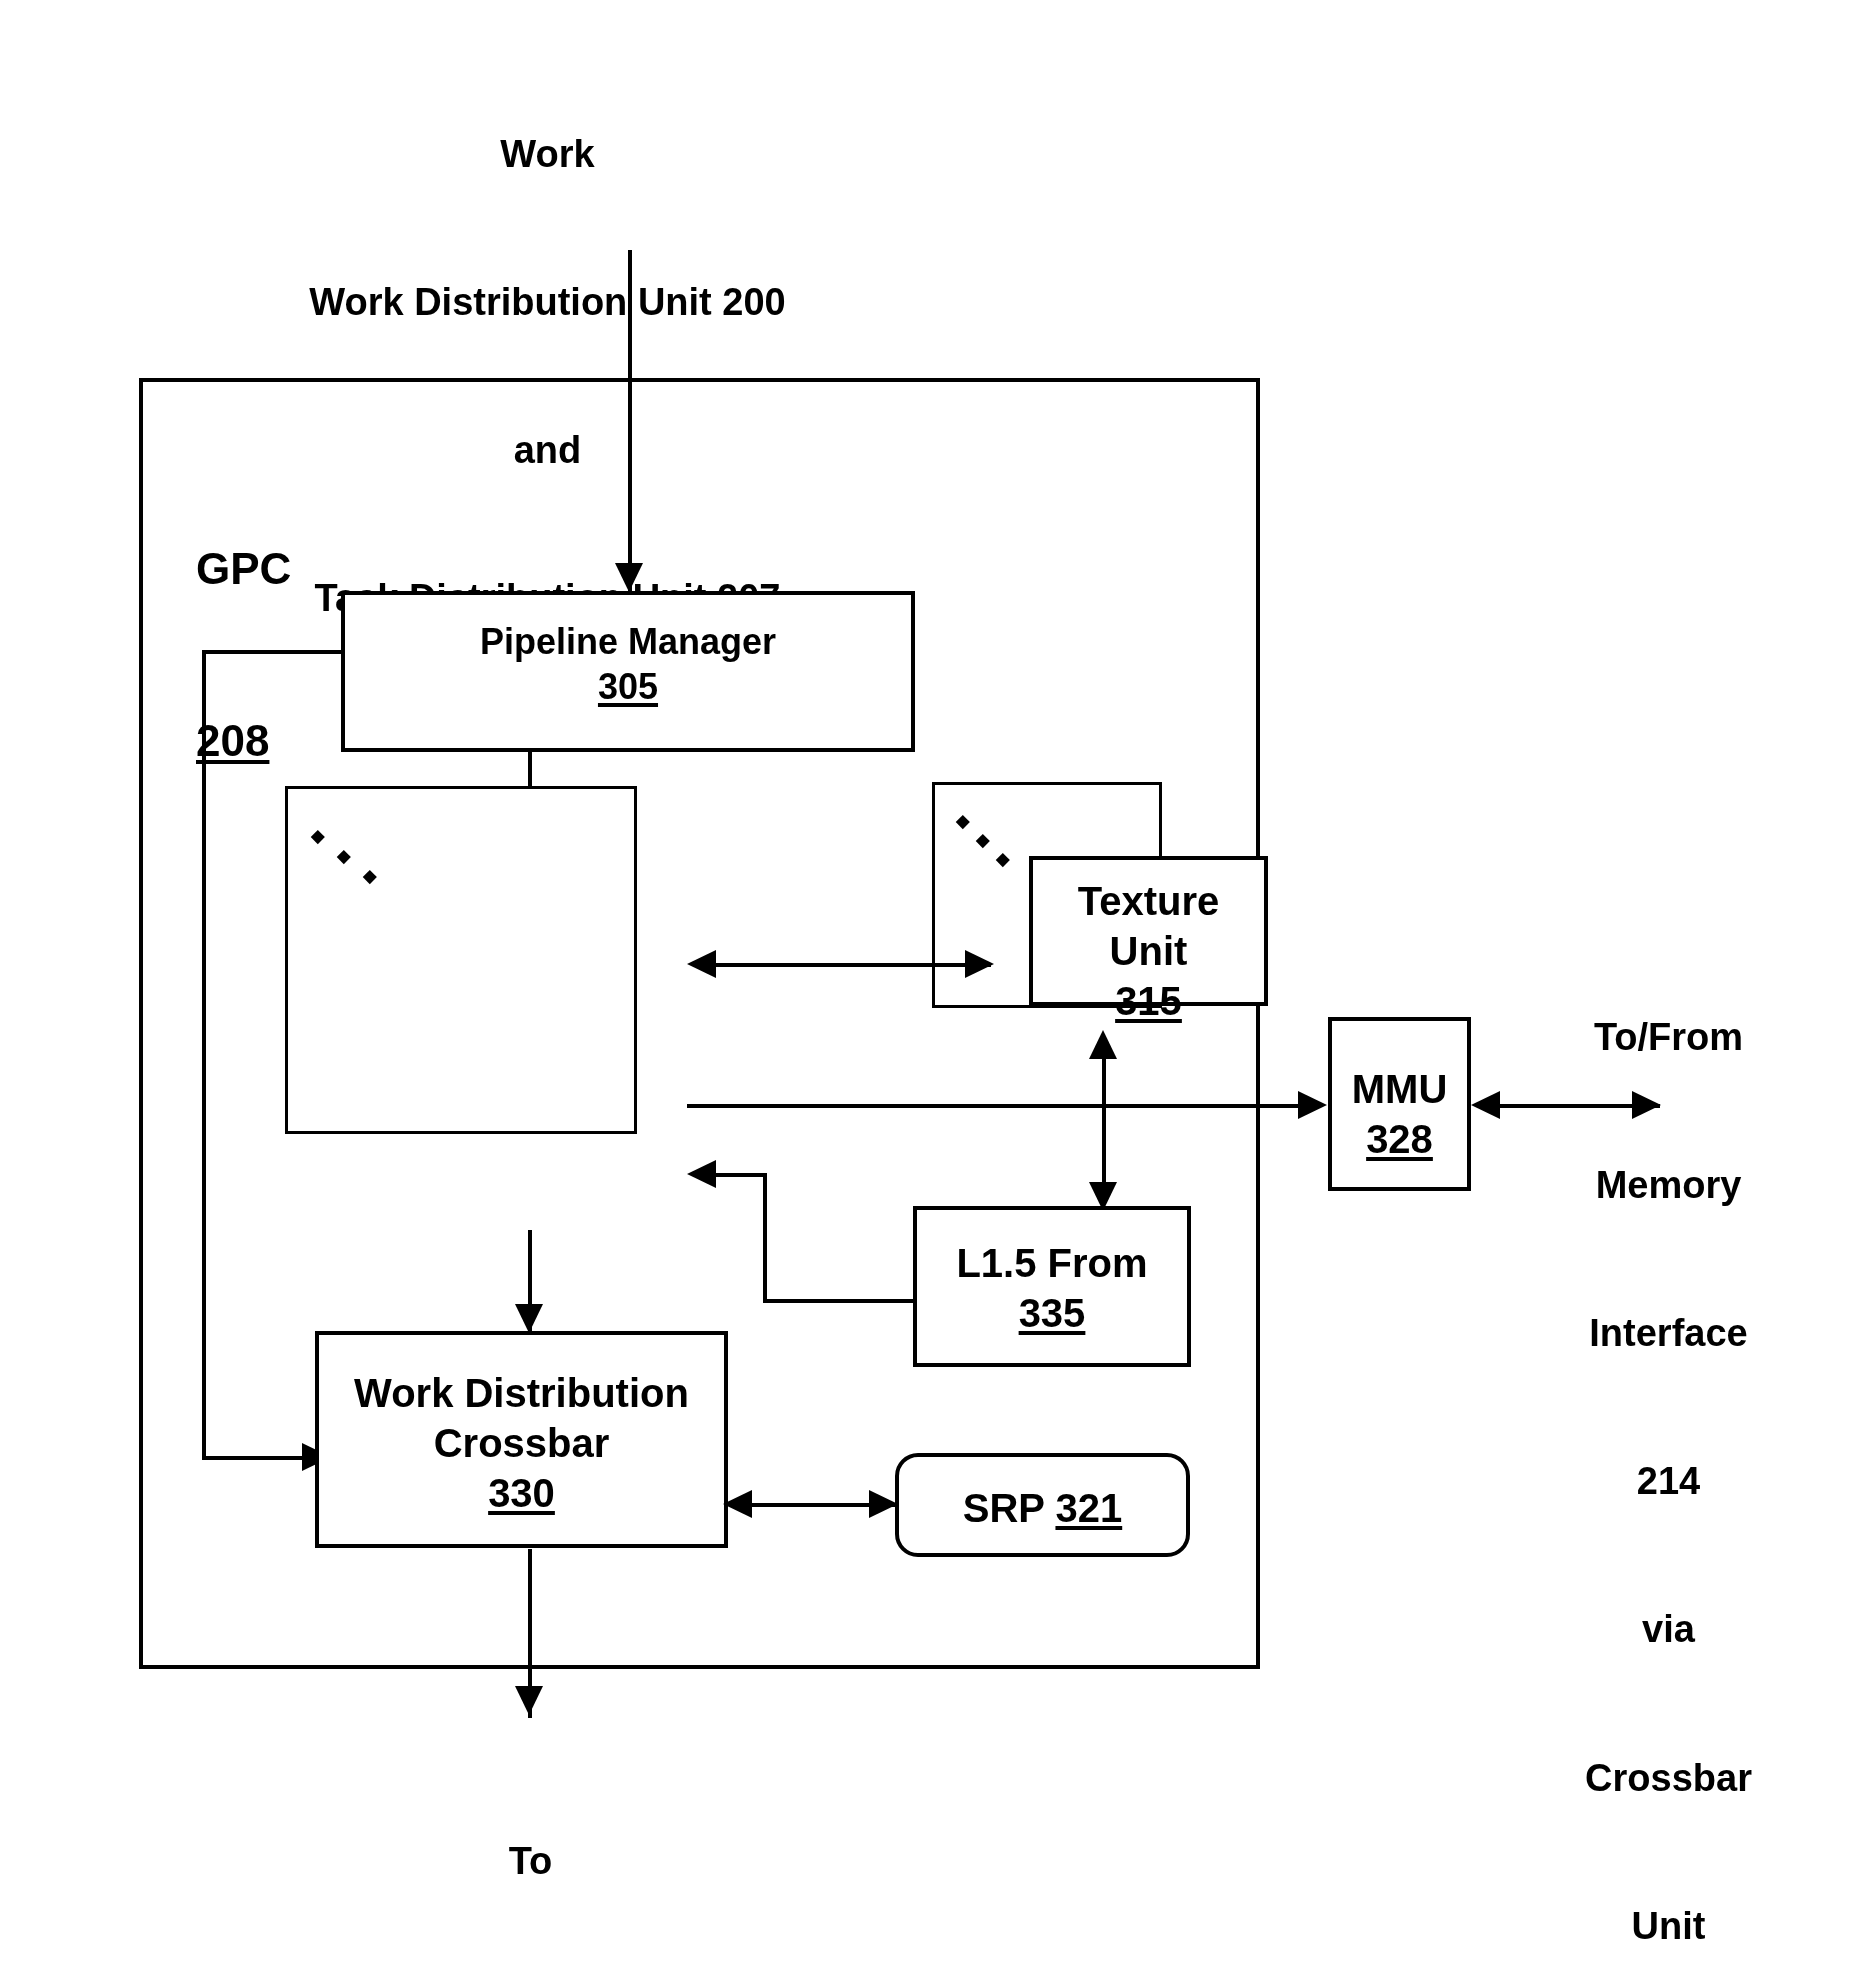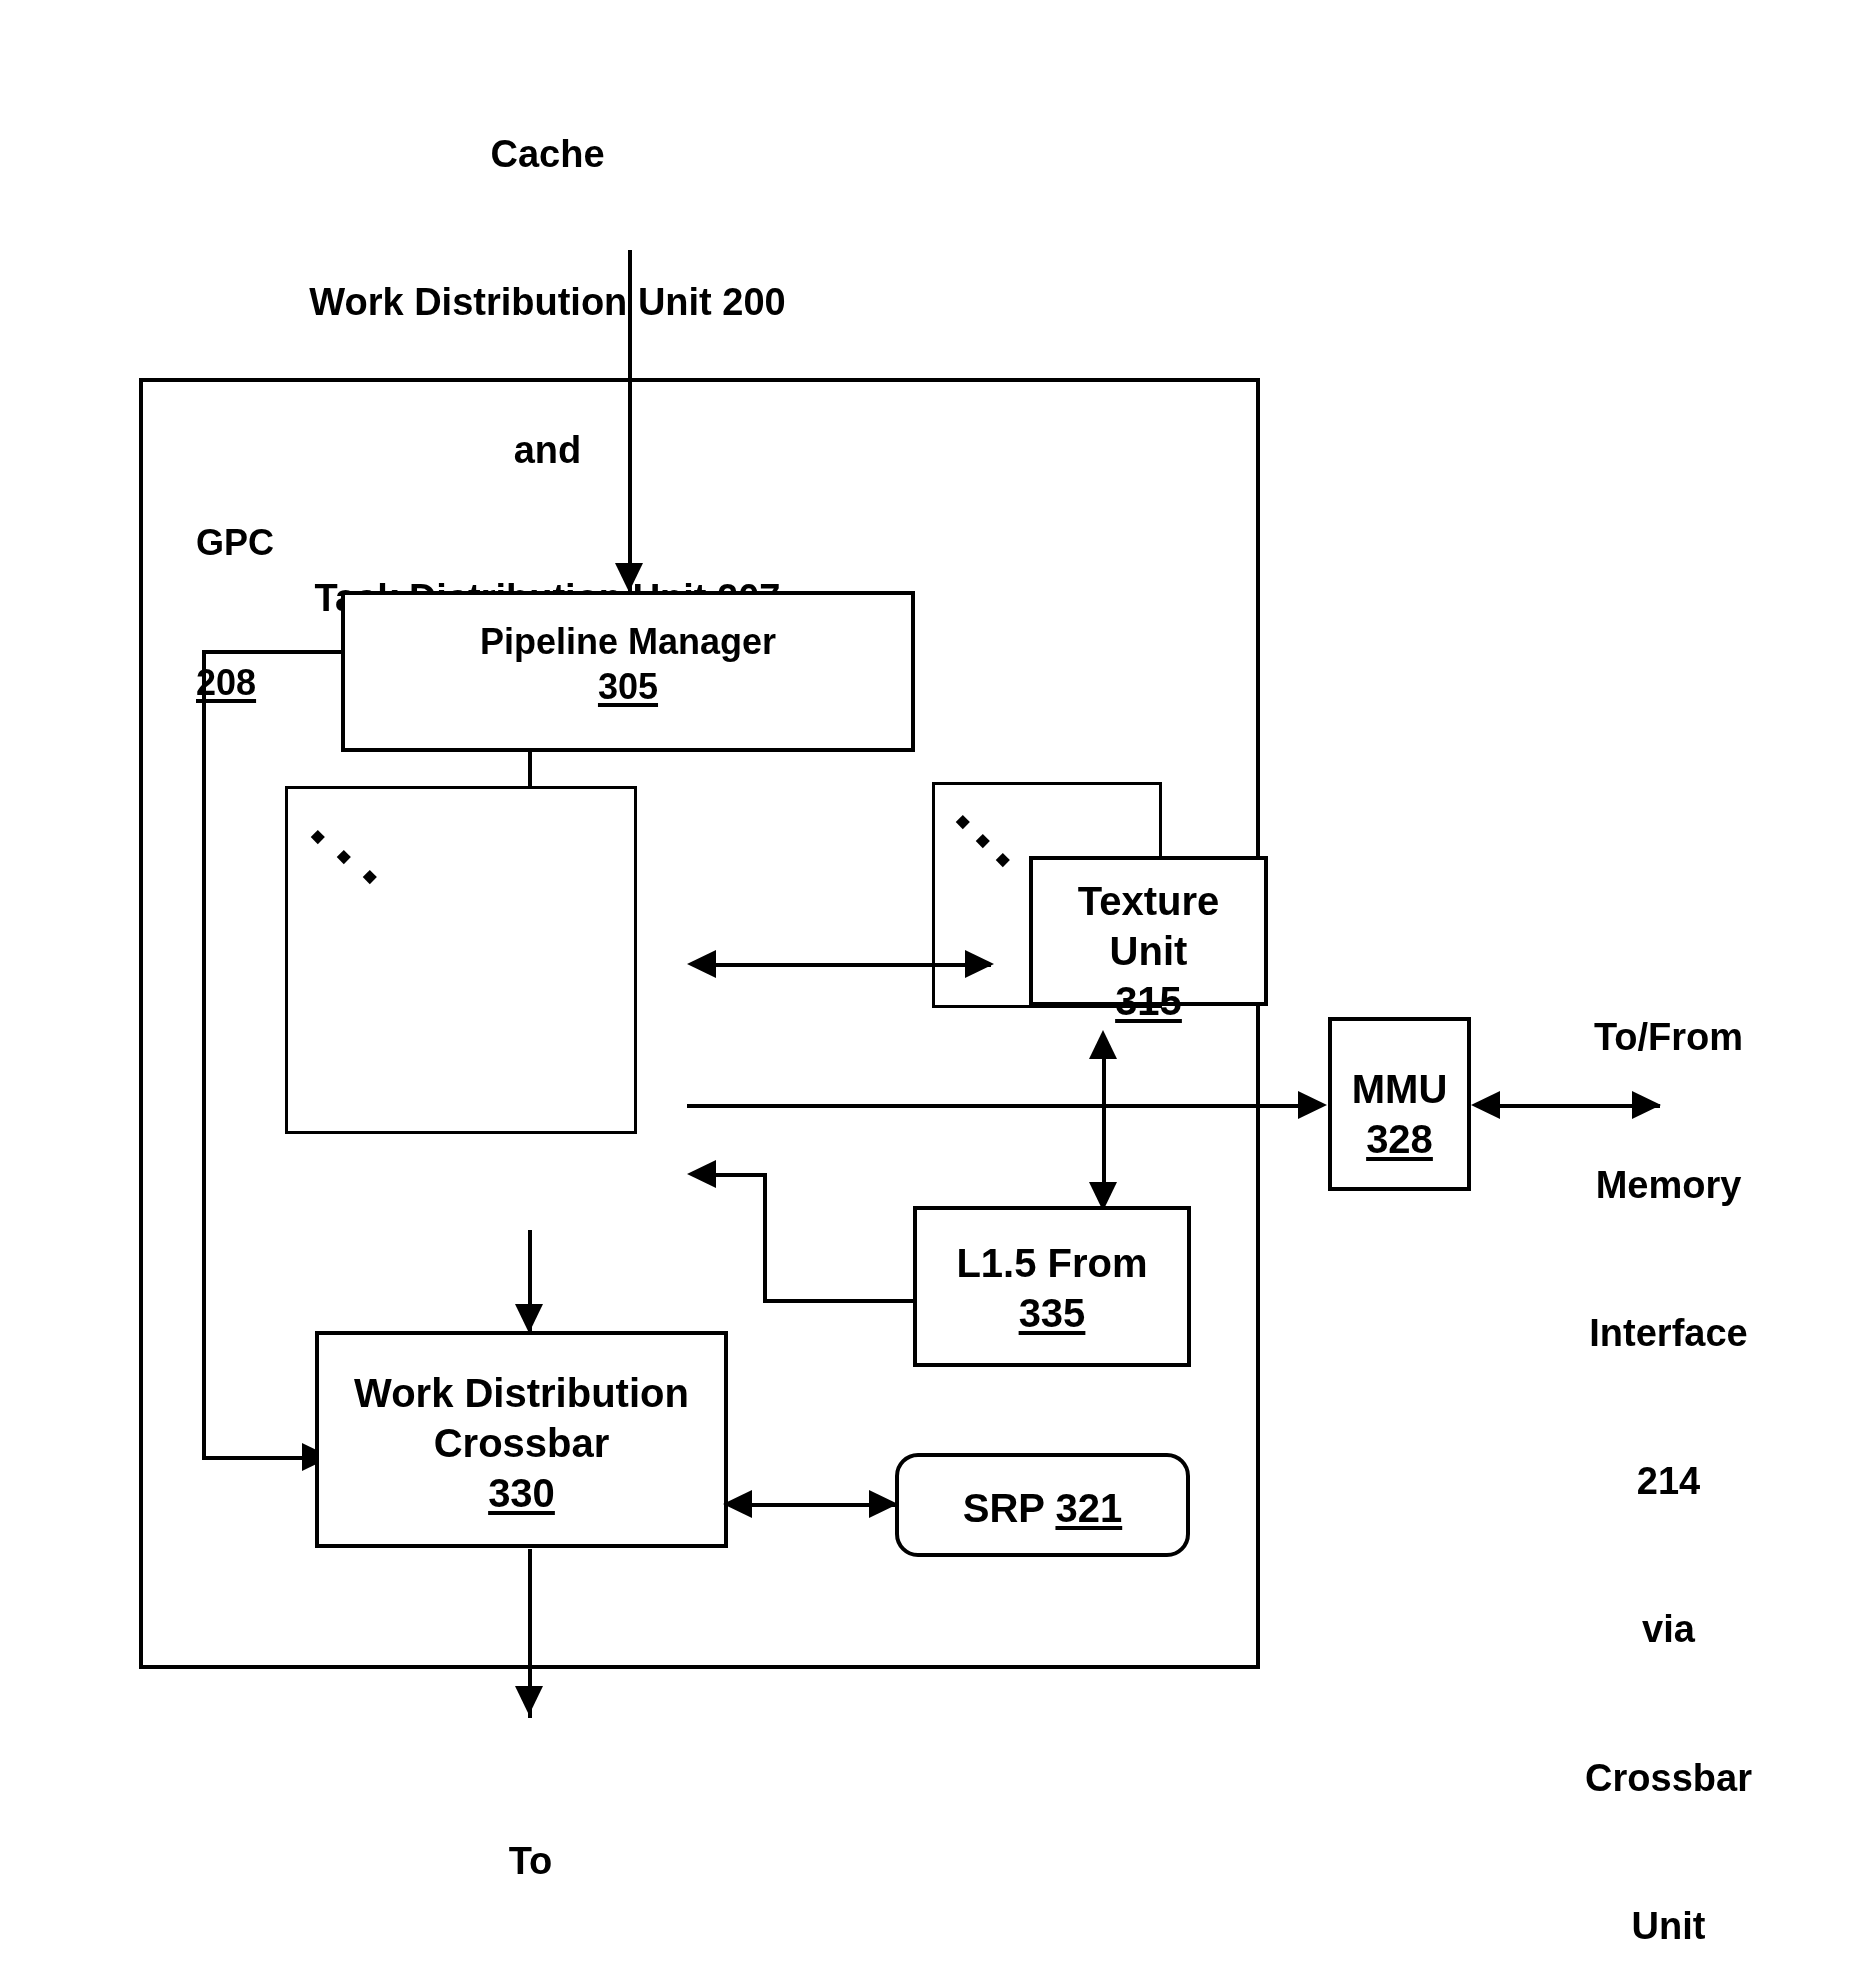--- a/index.html
+++ b/index.html
@@ -104,32 +104,32 @@
     background: #000;
     transform: rotate(45deg);
   }
 </style>
 </head>
 <body>
 
 <div id="page">
 
   <div class="txt" style="left:187px; top:31px; width:721px; font-size:38px;">
-    <span class="txt-line">Cache</span>
+    <span class="txt-line">Work</span>
     <span class="txt-line">Work Distribution Unit 200</span>
     <span class="txt-line">and</span>
     <span class="txt-line">Task Distribution Unit 207</span>
   </div>
 
   <div class="vline" style="left:628px; top:250px; height:348px;"></div>
   <div class="arrow-down" style="left:615px; top:563px;"></div>
 
   <div class="gpc-frame" style="left:139px; top:378px; width:1121px; height:1291px;"></div>
 
-  <div class="txt" style="left:196px; top:426px; width:200px; font-size:36px; text-align:left;">
+  <div class="txt" style="left:196px; top:426px; width:200px; font-size:44px; text-align:left;">
     <span class="txt-line">GPC</span>
     <span class="txt-line ref">208</span>
   </div>
 
   <div class="box" style="left:341px; top:591px; width:574px; height:161px;">
     <div class="box-label" style="top:24px; font-size:36px;">
       <span class="txt-line">Pipeline Manager</span>
       <span class="txt-line ref">305</span>
     </div>
   </div>

